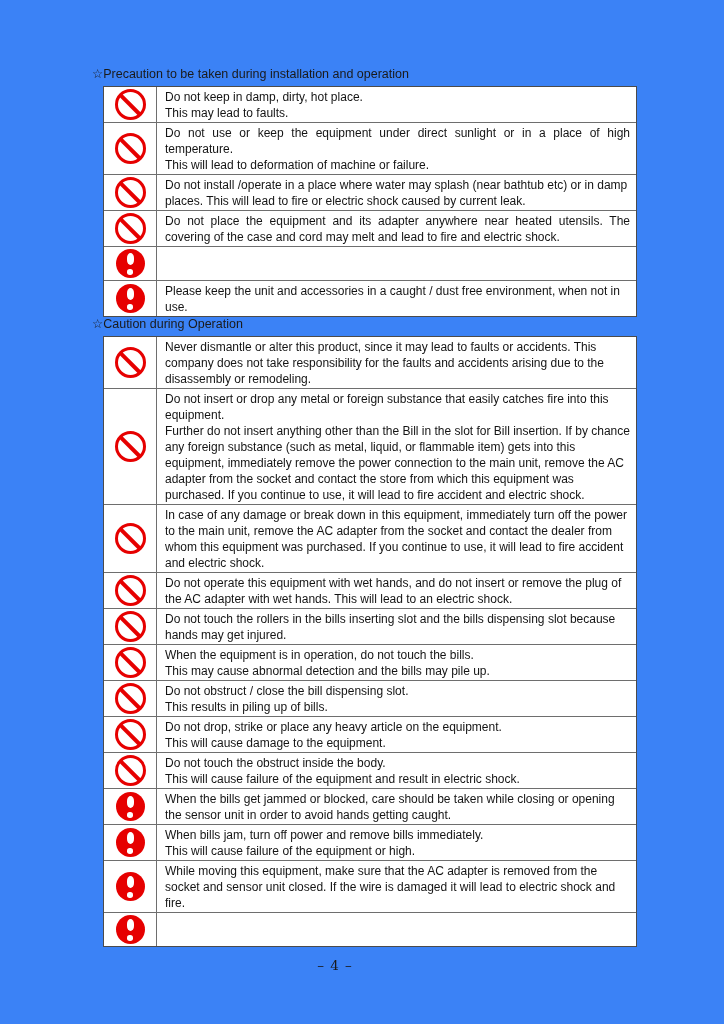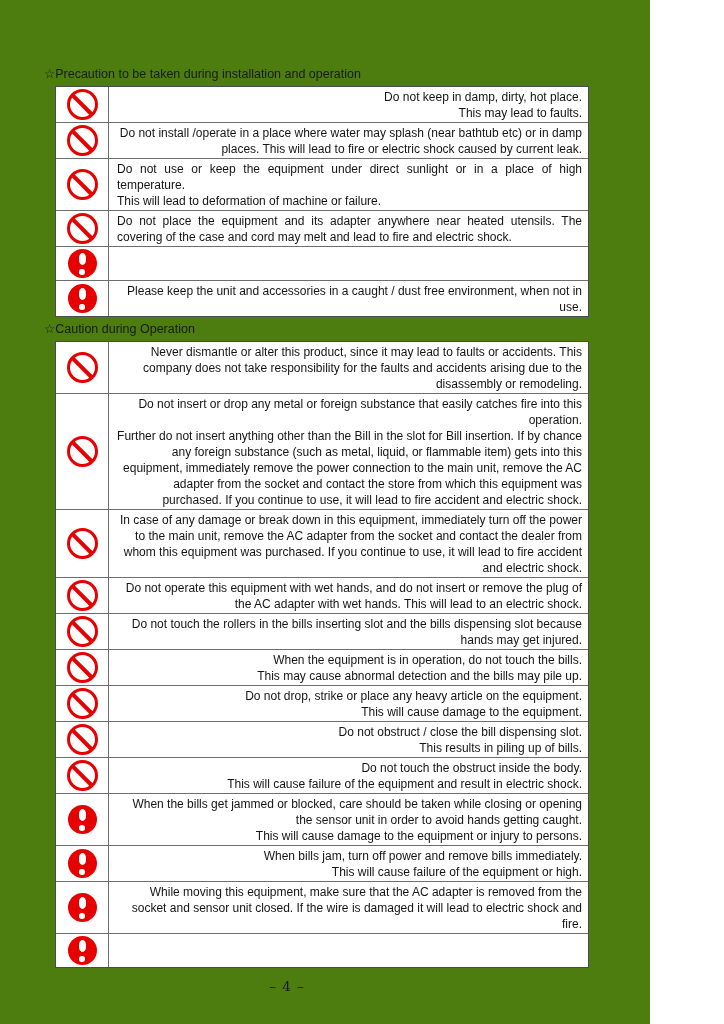--- a/index.html
+++ b/index.html
@@ -4,27 +4,27 @@
 <style>
   html, body { margin: 0; padding: 0; }
   body {
     width: 724px; height: 1024px;
     background: #ffffff;
     font-family: "Liberation Sans", sans-serif;
     color: #111111;
   }
   .page {
     position: relative;
-    width: 650px; height: 1024px;
+    width: 724px; height: 1024px;
     box-sizing: border-box;
-    padding: 67px 0 0 44px;
-    background: #4d7c0f;
+    padding: 67px 0 0 92px;
+    background: #3b82f6;
     overflow: hidden;
   }
-  .caution-section + .caution-section { margin-top: 5px; }
+  .caution-section + .caution-section { }
   .section-heading {
     font-size: 12.5px;
     font-weight: normal;
     line-height: 15px;
     margin: 0 0 4px 0;
     color: #1a1a1a;
   }
   .caution-table {
     width: 532px;
     margin-left: 11px;
@@ -34,21 +34,21 @@
   .row { display: flex; border-top: 1px solid #6e6e6e; }
   .row:first-child { border-top: none; }
   .icon-cell {
     flex: 0 0 53px;
     box-sizing: border-box;
     display: flex; align-items: center; justify-content: center;
     border-right: 1px solid #6e6e6e;
     padding: 2px 0;
   }
   .text-cell { flex: 1; padding: 1.5px 6px 1.5px 8px; min-width: 0; }
-  .text-cell p { margin: 0; font-size: 12px; line-height: 16px; color: #141414; text-align: right; }
+  .text-cell p { margin: 0; font-size: 12px; line-height: 16px; color: #141414; }
   .text-cell.justify p { text-align: justify; }
 
   .icon { display: block; }
   .icon.prohibition {
     width: 31px; height: 31px;
     box-sizing: border-box;
     border: 3.5px solid #e60000;
     border-radius: 50%;
     position: relative;
   }
@@ -113,31 +113,31 @@
     </div>
     <div class="text-cell">
               <p>Do not keep in damp, dirty, hot place.</p>
               <p>This may lead to faults.</p>
             </div>
   </div>
           <div class="row">
     <div class="icon-cell">
       <span class="icon prohibition"></span>
     </div>
-    <div class="text-cell">
-              <p>Do not install /operate in a place where water may splash (near bathtub etc) or in damp places. This will lead to fire or electric shock caused by current leak.</p>
-            </div>
-  </div>
-          <div class="row">
-    <div class="icon-cell">
-      <span class="icon prohibition"></span>
-    </div>
     <div class="text-cell justify">
               <p>Do not use or keep the equipment under direct sunlight or in a place of high temperature.</p>
               <p>This will lead to deformation of machine or failure.</p>
+            </div>
+  </div>
+          <div class="row">
+    <div class="icon-cell">
+      <span class="icon prohibition"></span>
+    </div>
+    <div class="text-cell">
+              <p>Do not install /operate in a place where water may splash (near bathtub etc) or in damp places. This will lead to fire or electric shock caused by current leak.</p>
             </div>
   </div>
           <div class="row">
     <div class="icon-cell">
       <span class="icon prohibition"></span>
     </div>
     <div class="text-cell justify">
               <p>Do not place the equipment and its adapter anywhere near heated utensils. The covering of the case and cord may melt and lead to fire and electric shock.</p>
             </div>
   </div>
@@ -165,21 +165,21 @@
     </div>
     <div class="text-cell">
               <p>Never dismantle or alter this product, since it may lead to faults or accidents. This company does not take responsibility for the faults and accidents arising due to the disassembly or remodeling.</p>
             </div>
   </div>
           <div class="row">
     <div class="icon-cell">
       <span class="icon prohibition"></span>
     </div>
     <div class="text-cell">
-              <p>Do not insert or drop any metal or foreign substance that easily catches fire into this operation.</p>
+              <p>Do not insert or drop any metal or foreign substance that easily catches fire into this equipment.</p>
               <p>Further do not insert anything other than the Bill in the slot for Bill insertion. If by chance any foreign substance (such as metal, liquid, or flammable item) gets into this equipment, immediately remove the power connection to the main unit, remove the AC adapter from the socket and contact the store from which this equipment was purchased. If you continue to use, it will lead to fire accident and electric shock.</p>
             </div>
   </div>
           <div class="row">
     <div class="icon-cell">
       <span class="icon prohibition"></span>
     </div>
     <div class="text-cell">
               <p>In case of any damage or break down in this equipment, immediately turn off the power to the main unit, remove the AC adapter from the socket and contact the dealer from whom this equipment was purchased. If you continue to use, it will lead to fire accident and electric shock.</p>
             </div>
@@ -207,49 +207,48 @@
     <div class="text-cell">
               <p>When the equipment is in operation, do not touch the bills.</p>
               <p>This may cause abnormal detection and the bills may pile up.</p>
             </div>
   </div>
           <div class="row">
     <div class="icon-cell">
       <span class="icon prohibition"></span>
     </div>
     <div class="text-cell">
+              <p>Do not obstruct / close the bill dispensing slot.</p>
+              <p>This results in piling up of bills.</p>
+            </div>
+  </div>
+          <div class="row">
+    <div class="icon-cell">
+      <span class="icon prohibition"></span>
+    </div>
+    <div class="text-cell">
               <p>Do not drop, strike or place any heavy article on the equipment.</p>
               <p>This will cause damage to the equipment.</p>
             </div>
   </div>
           <div class="row">
     <div class="icon-cell">
       <span class="icon prohibition"></span>
     </div>
     <div class="text-cell">
-              <p>Do not obstruct / close the bill dispensing slot.</p>
-              <p>This results in piling up of bills.</p>
-            </div>
-  </div>
-          <div class="row">
-    <div class="icon-cell">
-      <span class="icon prohibition"></span>
-    </div>
-    <div class="text-cell">
               <p>Do not touch the obstruct inside the body.</p>
               <p>This will cause failure of the equipment and result in electric shock.</p>
             </div>
   </div>
           <div class="row">
     <div class="icon-cell">
       <span class="icon warning"></span>
     </div>
     <div class="text-cell">
               <p>When the bills get jammed or blocked, care should be taken while closing or opening the sensor unit in order to avoid hands getting caught.</p>
-              <p>This will cause damage to the equipment or injury to persons.</p>
             </div>
   </div>
           <div class="row">
     <div class="icon-cell">
       <span class="icon warning"></span>
     </div>
     <div class="text-cell">
               <p>When bills jam, turn off power and remove bills immediately.</p>
               <p>This will cause failure of the equipment or high.</p>
             </div>

